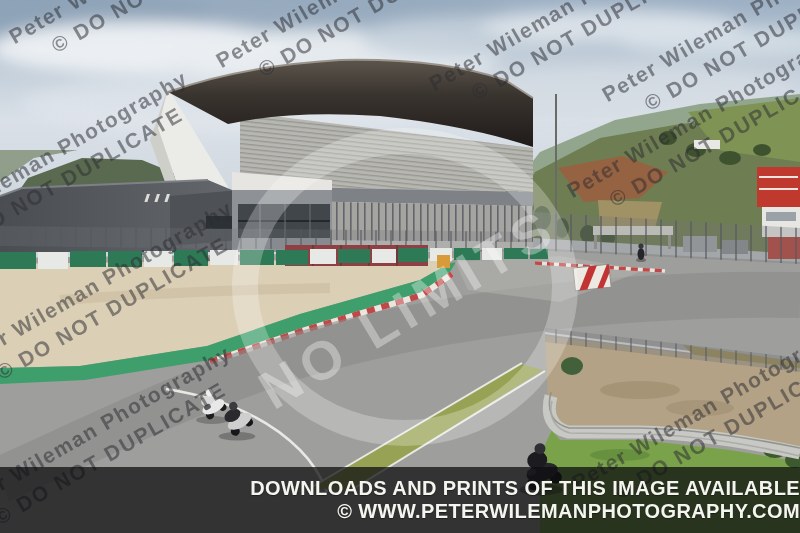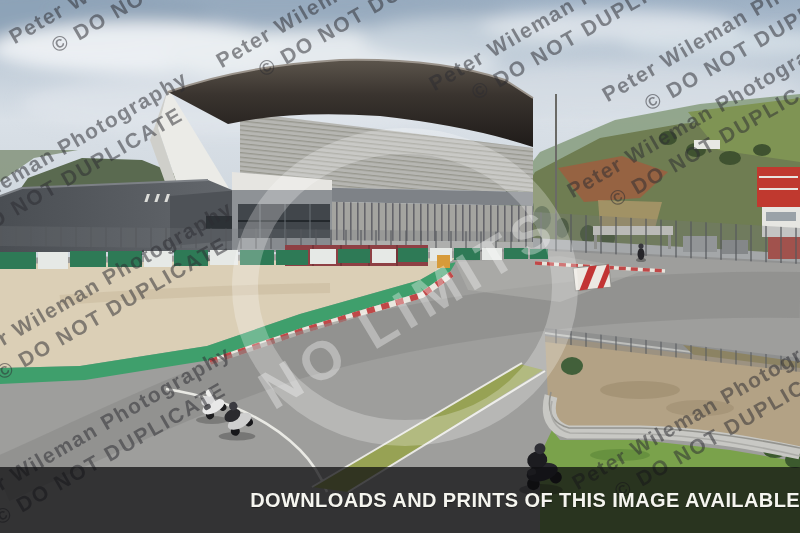--- a/index.html
+++ b/index.html
@@ -307,15 +307,16 @@
         <div class="l2">© DO NOT DUPLICATE</div>
       </div>
       <div class="wm-tile" style="color: rgba(45, 45, 50, 0.52); transform: translate(568px, 474px) rotate(-30deg);">
         <div>Peter Wileman Photography</div>
         <div class="l2">© DO NOT DUPLICATE</div>
       </div>
     </div>
 
 <div class="banner">
   <div class="bl">DOWNLOADS AND PRINTS OF THIS IMAGE AVAILABLE</div>
+  <div class="bl">© WWW.PETERWILEMANPHOTOGRAPHY.COM</div>
 </div>
 
 </div>
 
 </body></html>

